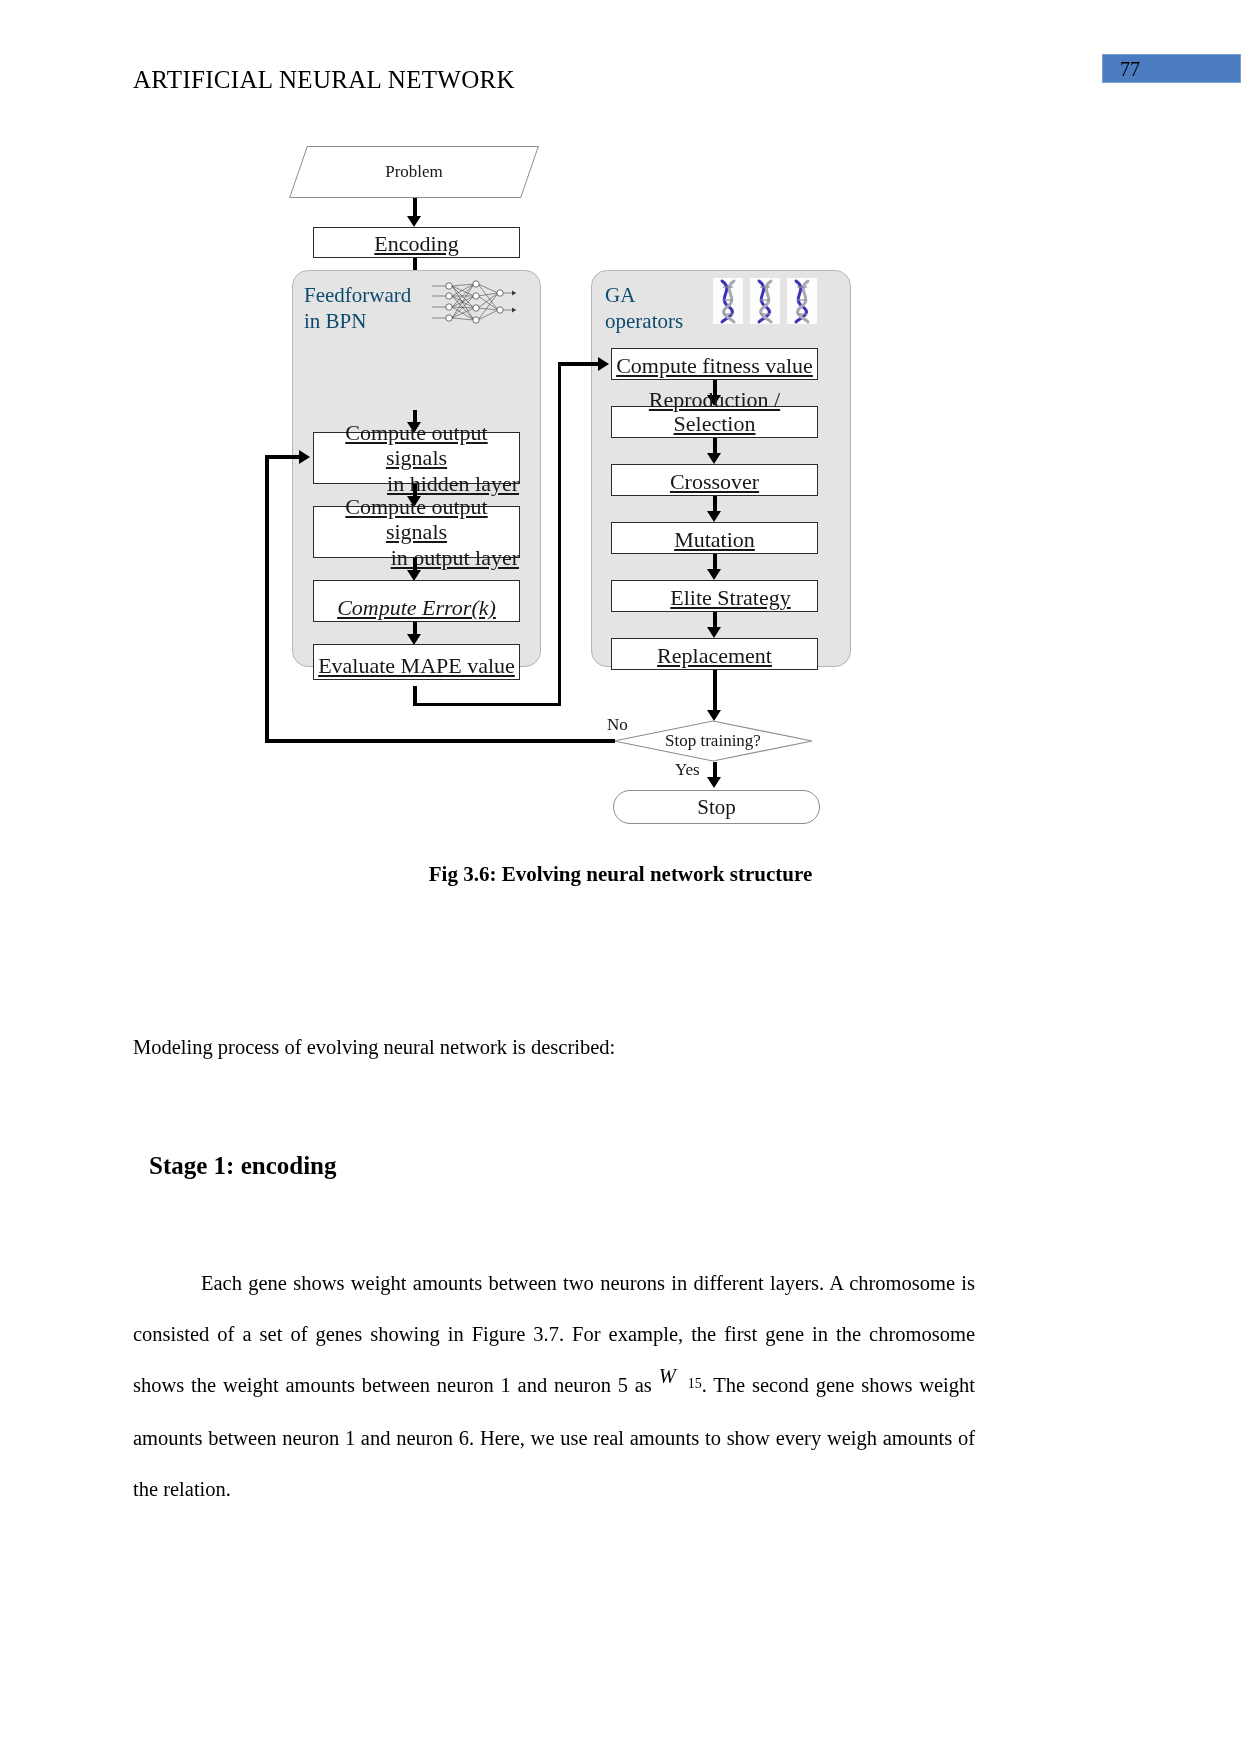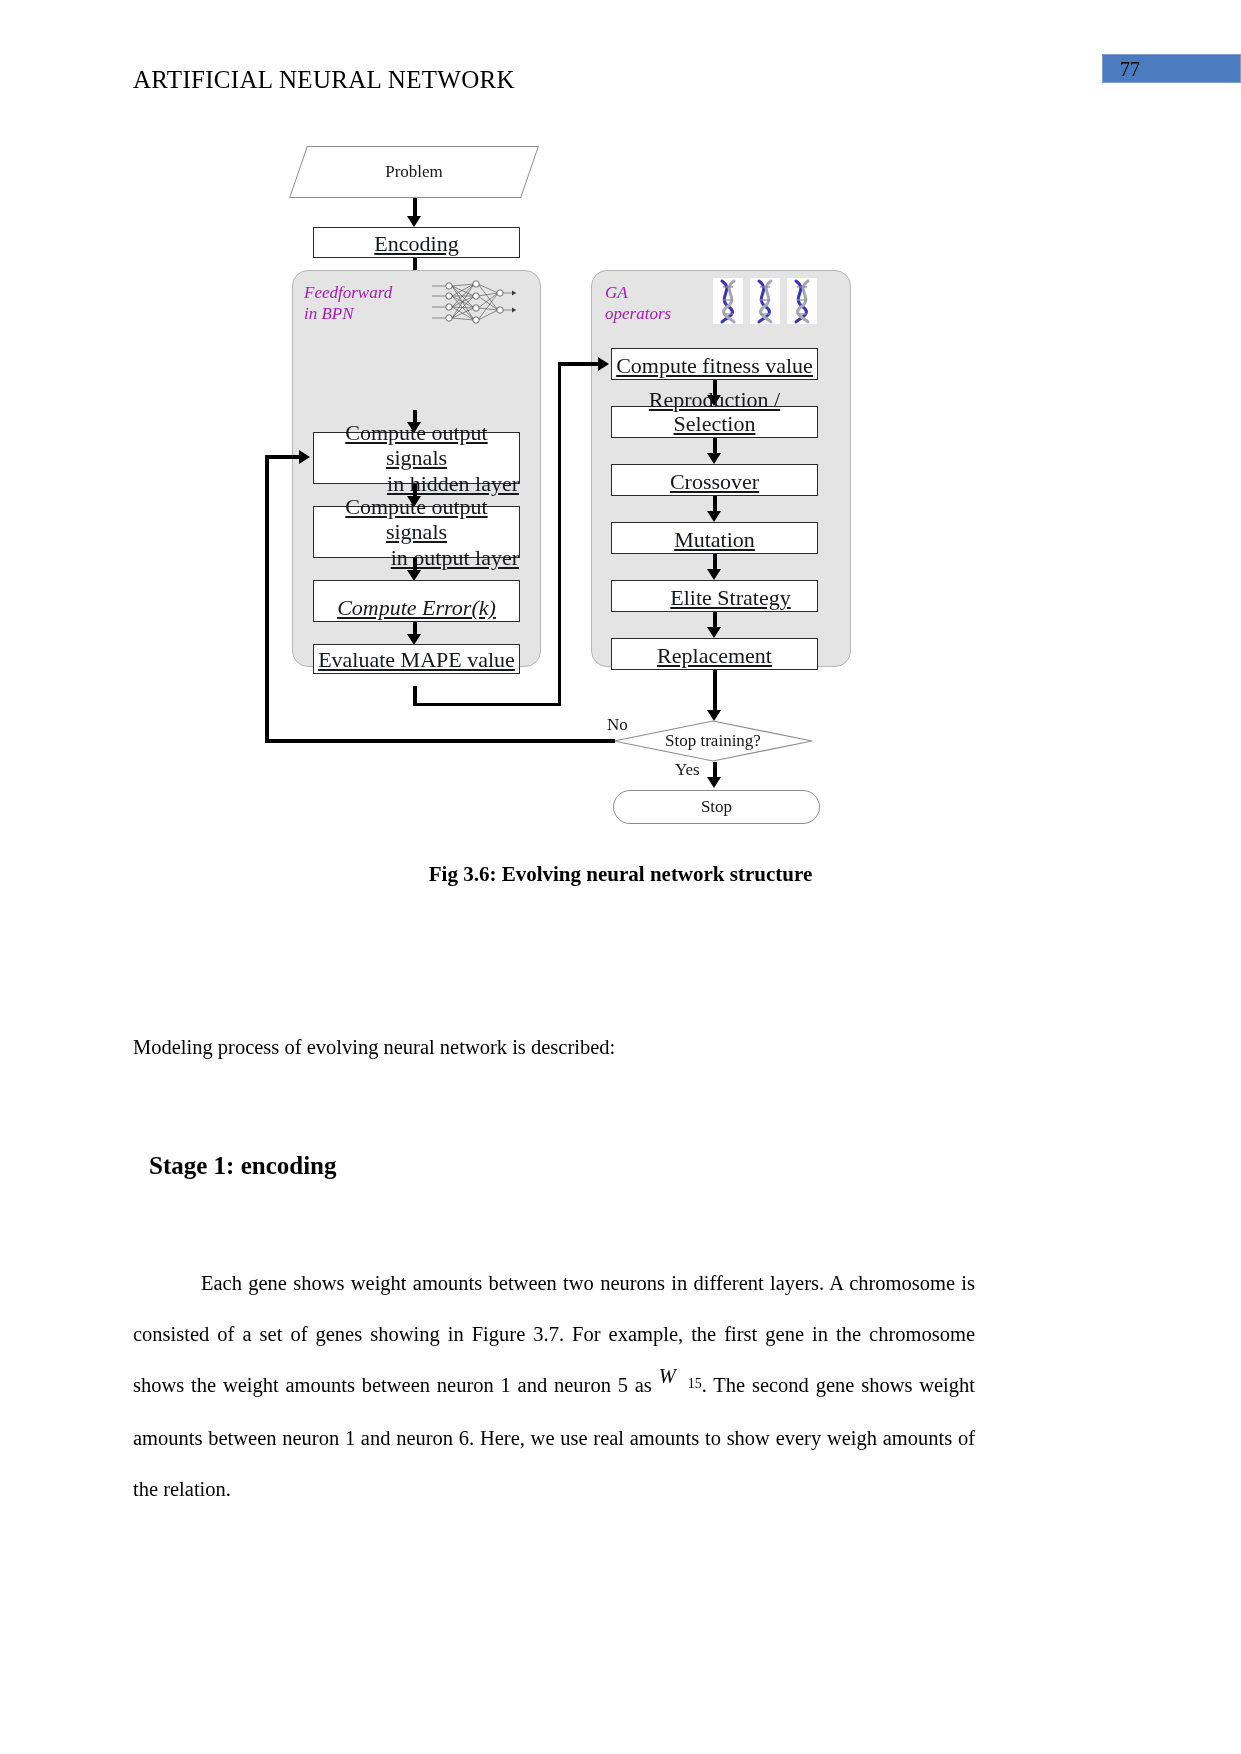--- a/index.html
+++ b/index.html
@@ -112,38 +112,37 @@
   
   .panel {
     position: absolute;
     background: #e4e4e4;
     border: 1px solid #b6b6b6;
     border-radius: 16px;
     box-sizing: border-box;
   }
   .panel-title {
     position: absolute;
-    font-style: italic;
-    font-size: 17px;
+    font-size: 21px;
     line-height: 1.25;
-    color: #a21caf;
+    color: #0c4a6e;
     white-space: pre-line;
   }
 
   
   .terminator {
     position: absolute;
     background: #ffffff;
     border: 1.2px solid #8d8d8d;
     border-radius: 22px;
     box-sizing: border-box;
     display: flex;
     align-items: center;
     justify-content: center;
-    font-size: 17px;
+    font-size: 21px;
     color: #16171b;
   }
 
   
   .diamond-wrap {
     position: absolute;
   }
   .diamond-wrap .dshape {
     position: absolute;
     inset: 0;
@@ -340,21 +339,21 @@
     </div>
     <div class="vline" style="left:155px; top:426px; height:17px;"></div>
     <div class="arrow-down" style="left:149.3px; top:438px;"></div>
 
     <div class="node" style="left:55px; top:448px; width:207px; height:42px; font-style:normal;">
       <span style="font-style:italic;">Compute Error(k)</span>
     </div>
     <div class="vline" style="left:155px; top:490px; height:17px;"></div>
     <div class="arrow-down" style="left:149.3px; top:502px;"></div>
 
-    <div class="node" style="left:55px; top:512px; width:207px; height:30px;">
+    <div class="node" style="left:55px; top:512px; width:207px; height:36px;">
       <span>Evaluate MAPE value</span>
     </div>
 
     <div class="panel" style="left:333px; top:138px; width:260px; height:397px;"></div>
     <div class="panel-title" style="left:347px; top:150px;">GA
 operators</div>
 
     <div class="icon-dna-group" style="left:455px; top:146px; width:104px; height:46px;">
       <svg width="104" height="46" viewBox="0 0 104 46">
         <g>

